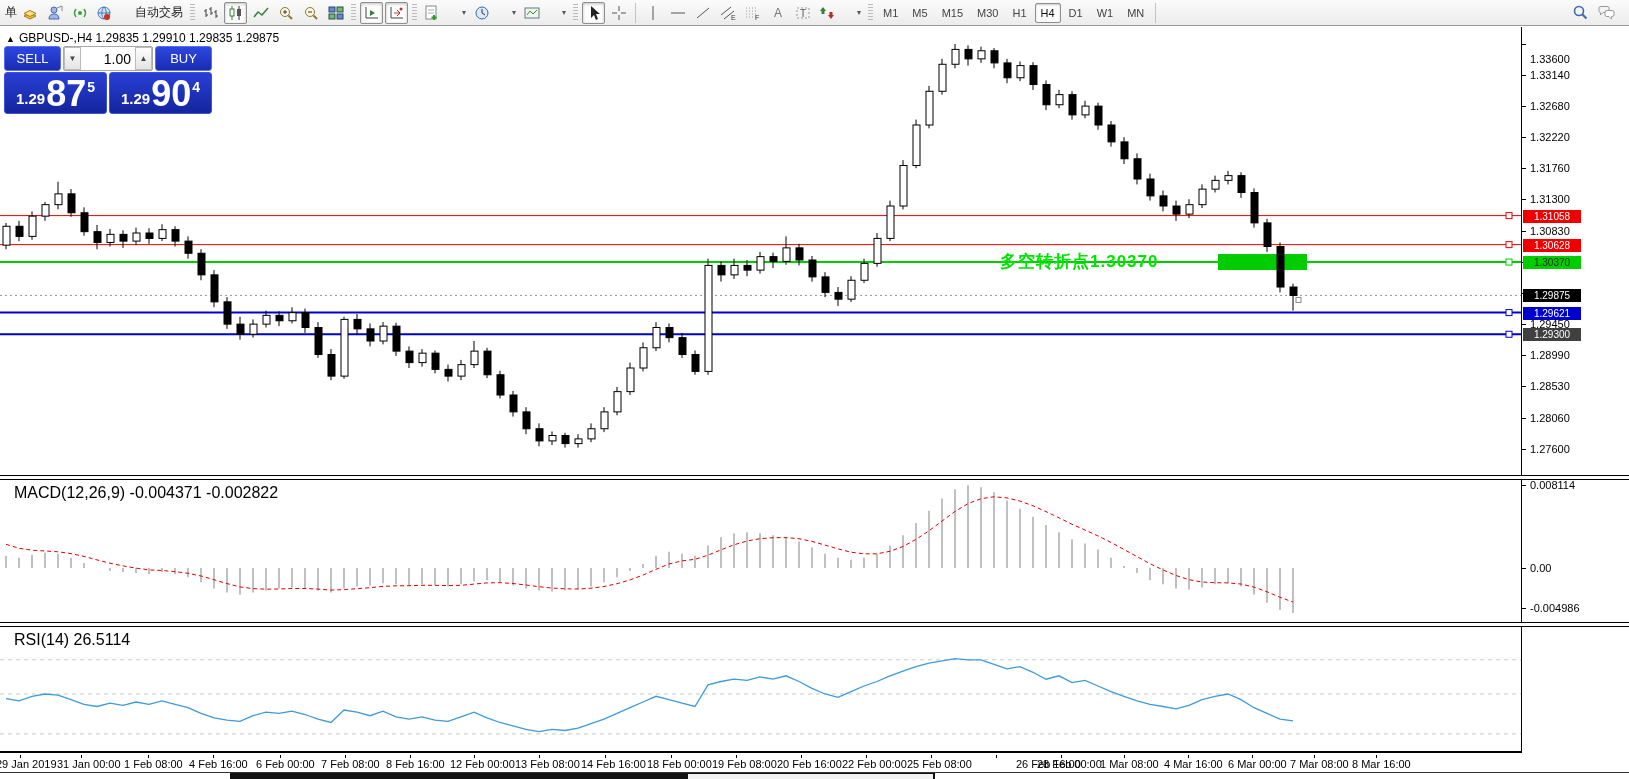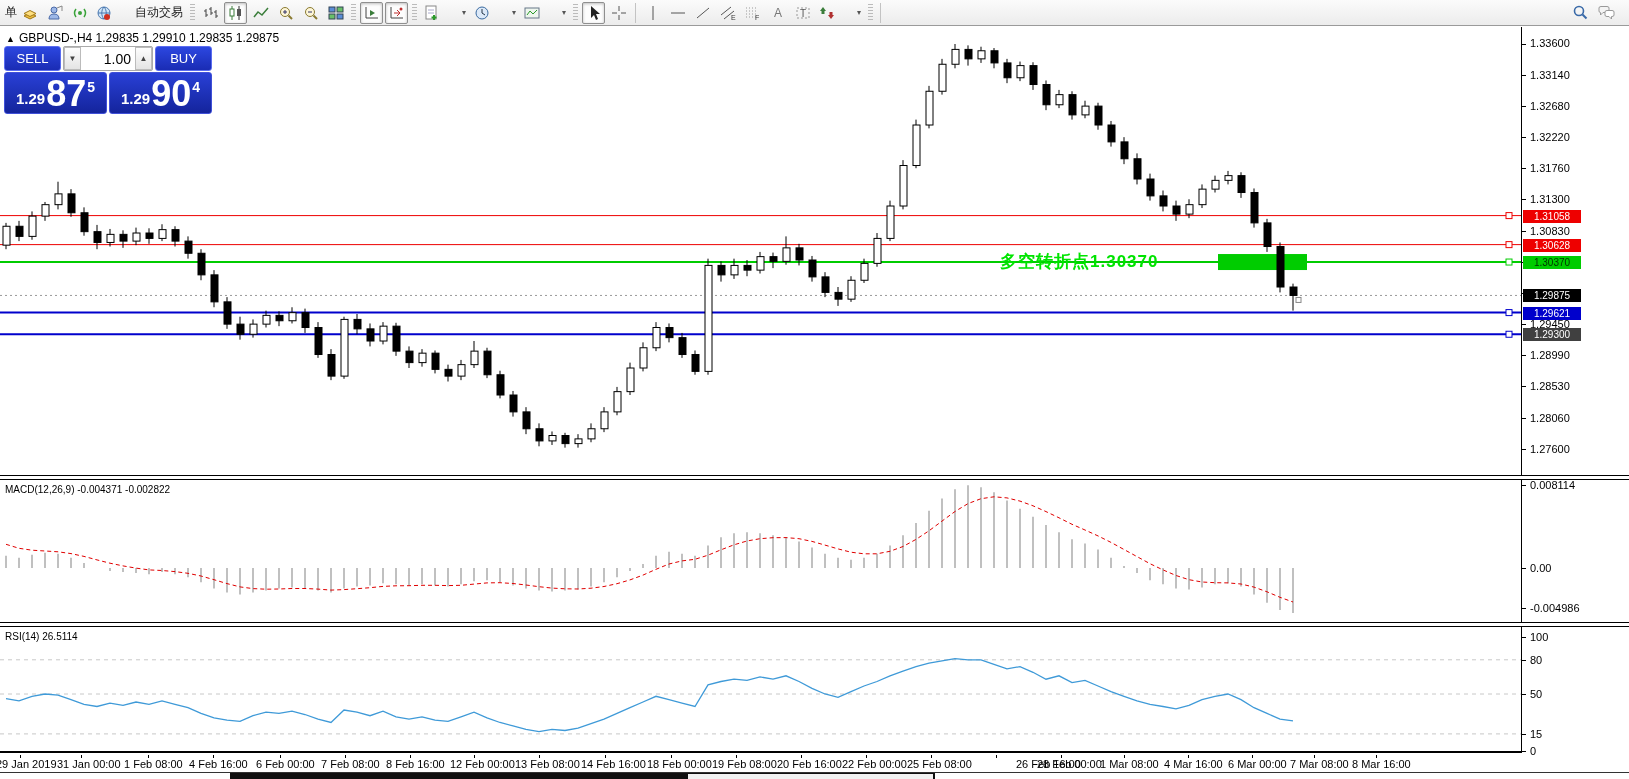--- a/index.html
+++ b/index.html
@@ -17,21 +17,21 @@
   .tb-label{font-size:12px;color:#222;margin-left:3px;}
   .tf-btn{font-size:11px;color:#444;padding:2px 5px;height:20px;display:flex;align-items:center;border:1px solid transparent;border-radius:2px;margin:0 1px;}
   .tf-btn.pressed{background:#fcfcfc;border-color:#8f8f8f;box-shadow:inset 0 1px 2px rgba(0,0,0,.2);color:#111;}
   .tb-right{margin-left:auto;display:flex;align-items:center;margin-right:6px;}
   
   .panel{position:absolute;left:0;background:#fff;}
   .plot-border{border-right:1px solid #000;}
   .splitter{position:absolute;left:0;width:1629px;height:5px;background:#fff;border-top:1px solid #000;border-bottom:1px solid #000;}
   .chart-title{position:absolute;left:6px;top:31px;font-size:12px;color:#000;z-index:30;}
   .chart-title .tri{font-size:9px;margin-right:4px;}
-  .ind-label{position:absolute;left:5px;font-size:10px;color:#000;z-index:30;}
+  .ind-label{position:absolute;left:14px;font-size:16px;color:#000;z-index:30;}
   .annotation{position:absolute;z-index:25;font-weight:bold;font-size:17px;letter-spacing:1px;}
   .axis-col{position:absolute;left:1522px;width:107px;background:#fff;z-index:20;}
   .axis-tick-label{position:absolute;left:8px;font-size:11px;color:#000;white-space:nowrap;}
   .axis-tick-mark{position:absolute;left:0;width:4px;height:1px;background:#000;}
   .price-flag{position:absolute;left:1px;width:58px;height:13px;font-size:10px;line-height:13px;text-align:center;
     color:#fff;z-index:5;white-space:nowrap;}
   .date-axis{position:absolute;left:0;top:755px;width:1629px;height:17px;background:#fff;}
   .date-label{position:absolute;top:3px;font-size:11px;color:#000;white-space:nowrap;}
   .date-tick{position:absolute;top:0;width:1px;height:3px;background:#000;}
   
@@ -220,20 +220,31 @@
         </svg>
     </span>
     <span class="tb-btn">
       <svg class="icon-svg" width="16" height="16">
           <path d="M4 2 L7 6 L5.5 6 L5.5 9 L2.5 9 L2.5 6 L1 6 Z" fill="#3a7d3a"></path>
           <path d="M12 14 L9 10 L10.5 10 L10.5 7 L13.5 7 L13.5 10 L15 10 Z" fill="#b03030"></path>
         </svg>
       <span class="tb-caret">▾</span>
     </span>
     <span class="tb-handle"></span>
+    <span id="tf-group" style="display:flex;align-items:center;">
+        <span class="tf-btn">M1</span>
+        <span class="tf-btn">M5</span>
+        <span class="tf-btn">M15</span>
+        <span class="tf-btn">M30</span>
+        <span class="tf-btn">H1</span>
+        <span class="tf-btn pressed">H4</span>
+        <span class="tf-btn">D1</span>
+        <span class="tf-btn">W1</span>
+        <span class="tf-btn">MN</span>
+      </span>
     <span class="tb-sep"></span>
     <span class="tb-right">
       <span class="tb-btn">
         <svg class="icon-svg" width="17" height="17">
             <circle cx="7" cy="7" r="4.5" fill="none" stroke="#3a6aa8" stroke-width="1.6"></circle>
             <path d="M10.5 10.5 L14.5 14.5" stroke="#3a6aa8" stroke-width="2"></path>
           </svg>
       </span>
       <span class="tb-btn">
         <svg class="icon-svg" width="20" height="16">
@@ -486,21 +497,21 @@
         <span class="tp-big">90</span>
         <span class="tp-sup">4</span>
       </div>
     </div>
   </div>
 
   <div class="annotation" id="annotation" style="left: 1000px; top: 250px; color: rgb(0, 228, 0);">多空转折点1.30370</div>
 
   <div class="axis-col" id="price-axis" style="top:27px;height:448px;">
       <div class="axis-tick-mark" style="top: 17.01px;"></div>
-      <div class="axis-tick-label" style="top: 10px;">1.33600</div>
+      <div class="axis-tick-label" style="top: 26px;">1.33600</div>
       <div class="axis-tick-mark" style="top: 48.06px;"></div>
       <div class="axis-tick-label" style="top: 42.06px;">1.33140</div>
       <div class="axis-tick-mark" style="top: 79.11px;"></div>
       <div class="axis-tick-label" style="top: 73.11px;">1.32680</div>
       <div class="axis-tick-mark" style="top: 110.16px;"></div>
       <div class="axis-tick-label" style="top: 104.16px;">1.32220</div>
       <div class="axis-tick-mark" style="top: 141.21px;"></div>
       <div class="axis-tick-label" style="top: 135.21px;">1.31760</div>
       <div class="axis-tick-mark" style="top: 172.26px;"></div>
       <div class="axis-tick-label" style="top: 166.26px;">1.31300</div>
@@ -649,32 +660,20 @@
 
   <div class="panel plot-border" style="top:627px;height:126px;width:1522px;border-bottom:2px solid #000;">
     <svg id="rsi-svg" width="1521" height="124">
         <line x1="0" y1="32.8" x2="1521" y2="32.8" stroke="#c8c8c8" stroke-width="1" stroke-dasharray="4,4"></line>
         <line x1="0" y1="67" x2="1521" y2="67" stroke="#c8c8c8" stroke-width="1" stroke-dasharray="4,4"></line>
         <line x1="0" y1="106.89999999999999" x2="1521" y2="106.89999999999999" stroke="#c8c8c8" stroke-width="1" stroke-dasharray="4,4"></line>
         <polyline points="6.0,71.6 19.0,73.8 32.0,69.3 45.0,67.0 58.0,68.1 71.0,72.7 84.0,77.3 97.0,79.5 110.0,76.1 123.0,78.4 136.0,75.0 149.0,77.3 162.0,73.8 175.0,77.3 188.0,80.7 201.0,86.4 214.0,90.9 227.0,93.2 240.0,94.4 253.0,88.7 266.0,85.2 279.0,86.4 292.0,84.1 305.0,87.5 318.0,92.1 331.0,95.5 344.0,83.0 357.0,85.2 370.0,88.7 383.0,84.1 396.0,89.8 409.0,92.1 422.0,89.8 435.0,93.2 448.0,94.4 461.0,89.8 474.0,85.2 487.0,90.9 500.0,95.5 513.0,98.9 526.0,102.3 539.0,104.6 552.0,102.3 565.0,103.5 578.0,101.2 591.0,96.6 604.0,92.1 617.0,86.4 630.0,80.7 643.0,75.0 656.0,69.3 669.0,72.7 682.0,76.1 695.0,79.5 708.0,57.9 721.0,54.5 734.0,52.2 747.0,53.3 760.0,49.9 773.0,52.2 786.0,48.8 799.0,54.5 812.0,61.3 825.0,67.0 838.0,70.4 851.0,64.7 864.0,59.0 877.0,54.5 890.0,48.8 903.0,44.2 916.0,39.6 929.0,36.2 942.0,33.9 955.0,31.7 968.0,32.8 981.0,32.8 994.0,37.4 1007.0,41.9 1020.0,39.6 1033.0,45.3 1046.0,52.2 1059.0,48.8 1072.0,55.6 1085.0,53.3 1098.0,59.0 1111.0,64.7 1124.0,69.3 1137.0,73.8 1150.0,77.3 1163.0,79.5 1176.0,81.8 1189.0,78.4 1202.0,72.7 1215.0,69.3 1228.0,67.0 1241.0,72.7 1254.0,80.7 1267.0,86.4 1280.0,92.1 1293.0,93.8" fill="none" stroke="#3f9ad8" stroke-width="1.3"></polyline>
       </svg>
   </div>
   <div class="ind-label" style="top:631px;">RSI(14) 26.5114</div>
-  <div class="axis-col" id="rsi-axis" style="top:627px;height:126px;">
-      <div class="axis-tick-mark" style="top: 10px;"></div>
-      <div class="axis-tick-label" style="top: 4px;">100</div>
-      <div class="axis-tick-mark" style="top: 32.8px;"></div>
-      <div class="axis-tick-label" style="top: 26.8px;">80</div>
-      <div class="axis-tick-mark" style="top: 67px;"></div>
-      <div class="axis-tick-label" style="top: 61px;">50</div>
-      <div class="axis-tick-mark" style="top: 106.9px;"></div>
-      <div class="axis-tick-label" style="top: 100.9px;">15</div>
-      <div class="axis-tick-mark" style="top: 124px;"></div>
-      <div class="axis-tick-label" style="top: 118px;">0</div>
-    </div>
 
   <div class="date-axis" id="date-axis">
       <div class="date-tick" style="left: 20px;"></div>
       <div class="date-label" style="left: -4px;">29 Jan 2019</div>
       <div class="date-tick" style="left: 81px;"></div>
       <div class="date-label" style="left: 57px;">31 Jan 00:00</div>
       <div class="date-tick" style="left: 148px;"></div>
       <div class="date-label" style="left: 124px;">1 Feb 08:00</div>
       <div class="date-tick" style="left: 213px;"></div>
       <div class="date-label" style="left: 189px;">4 Feb 16:00</div>

